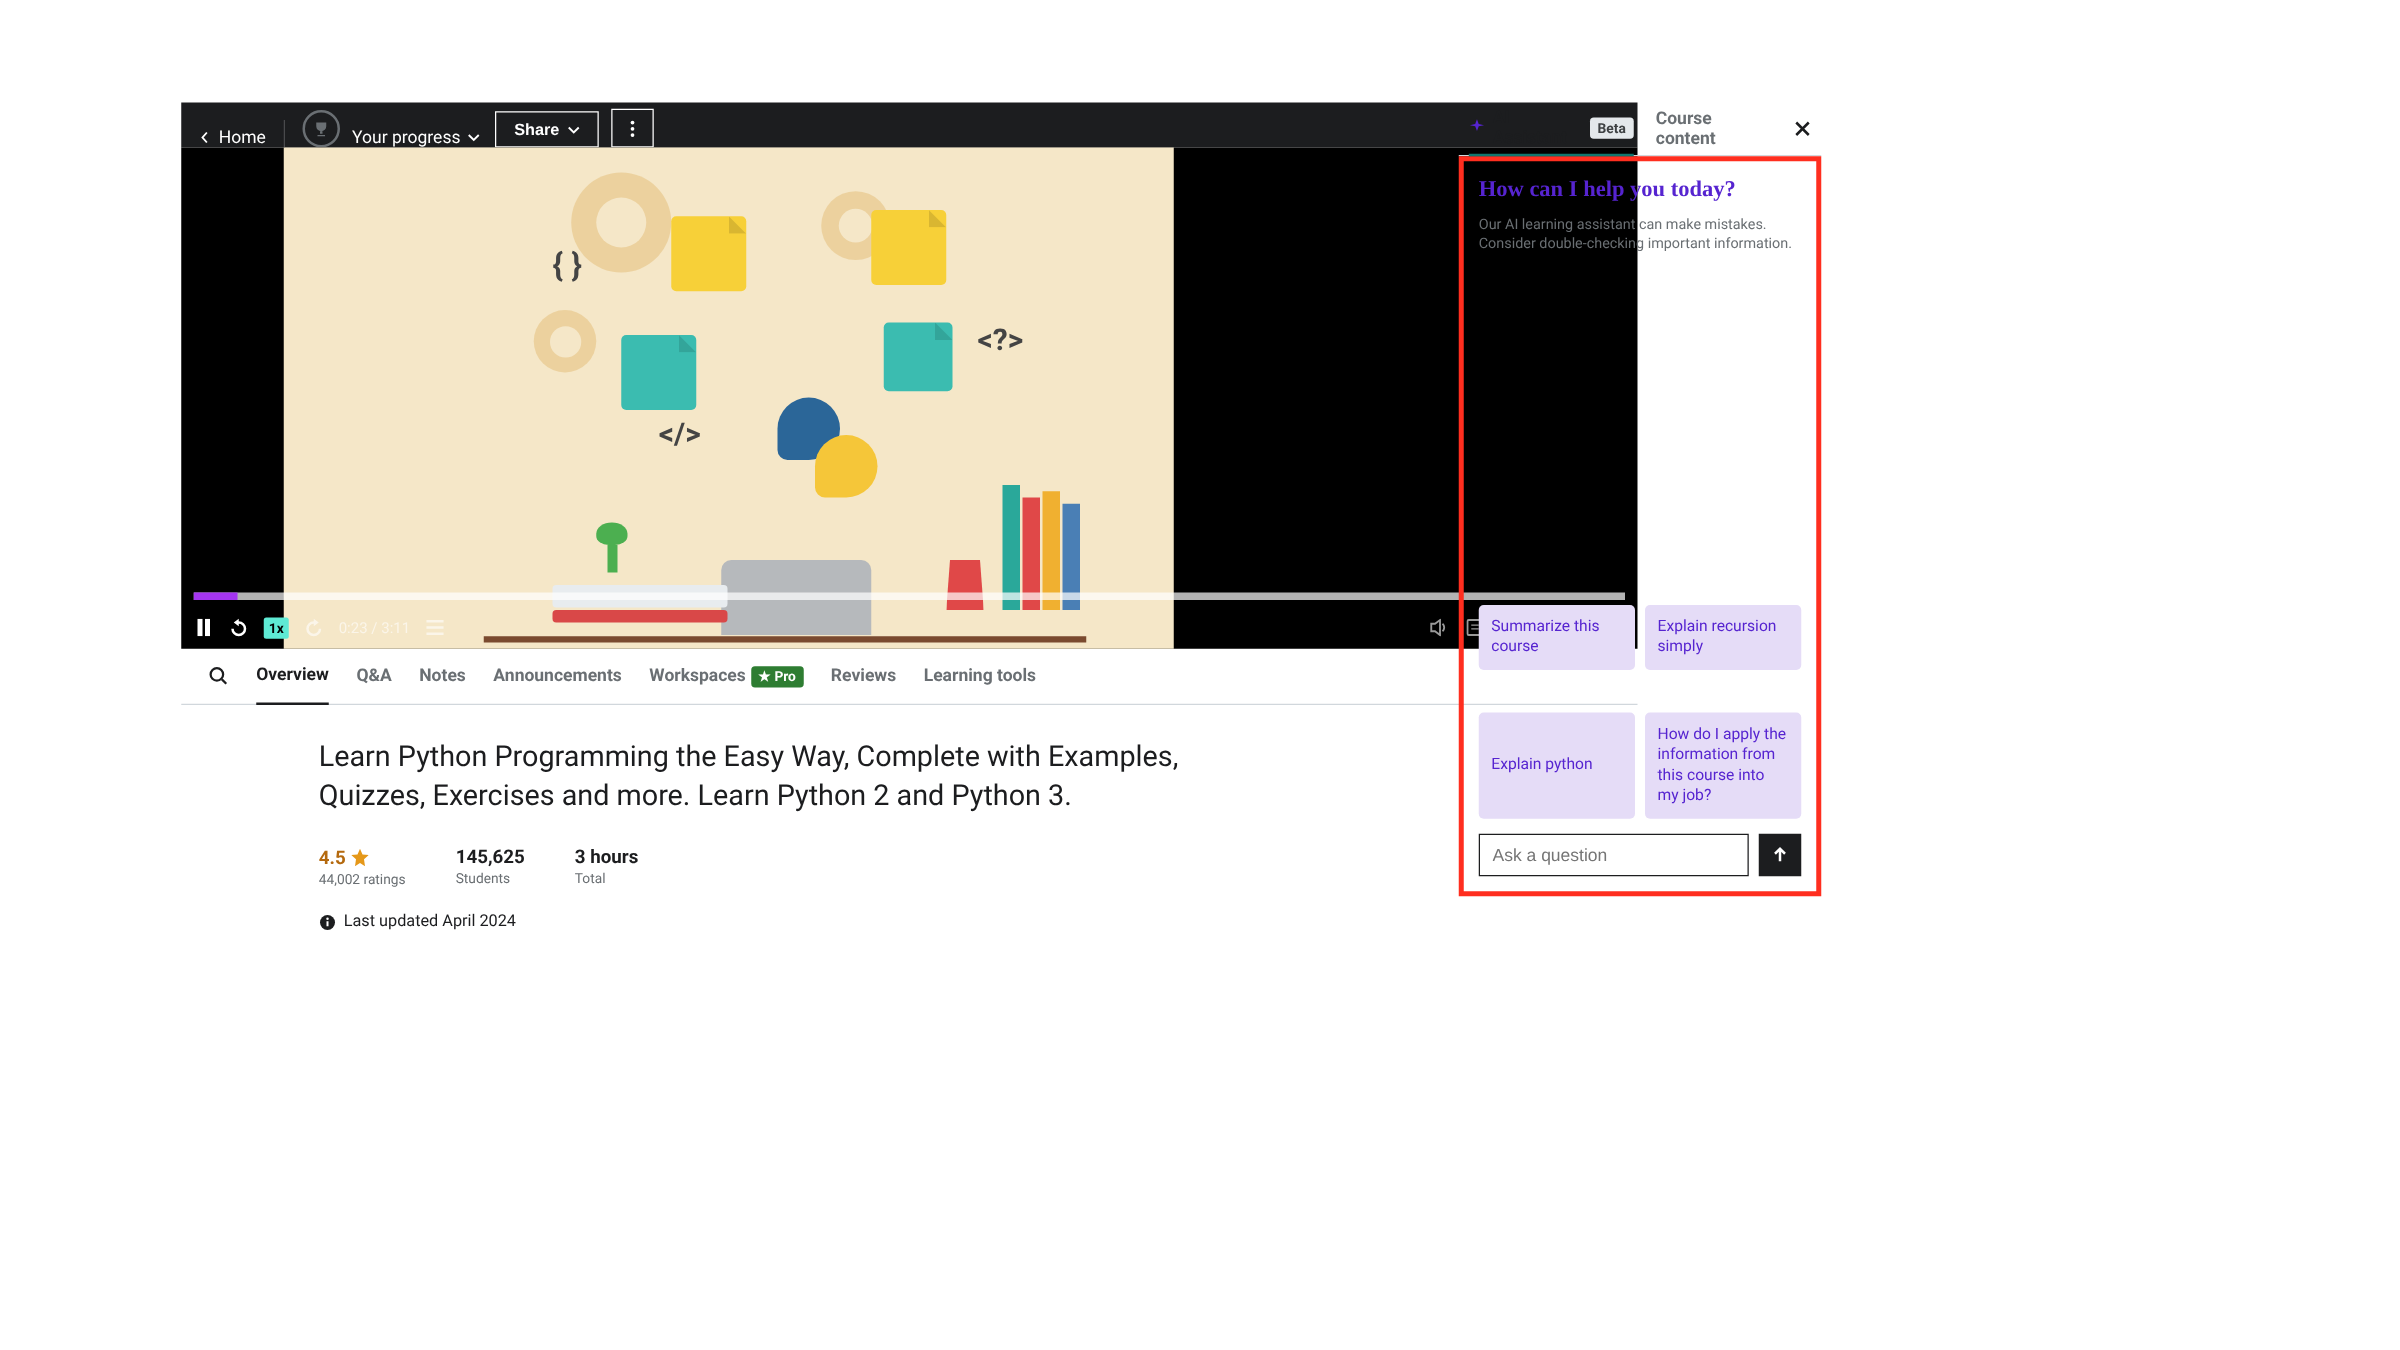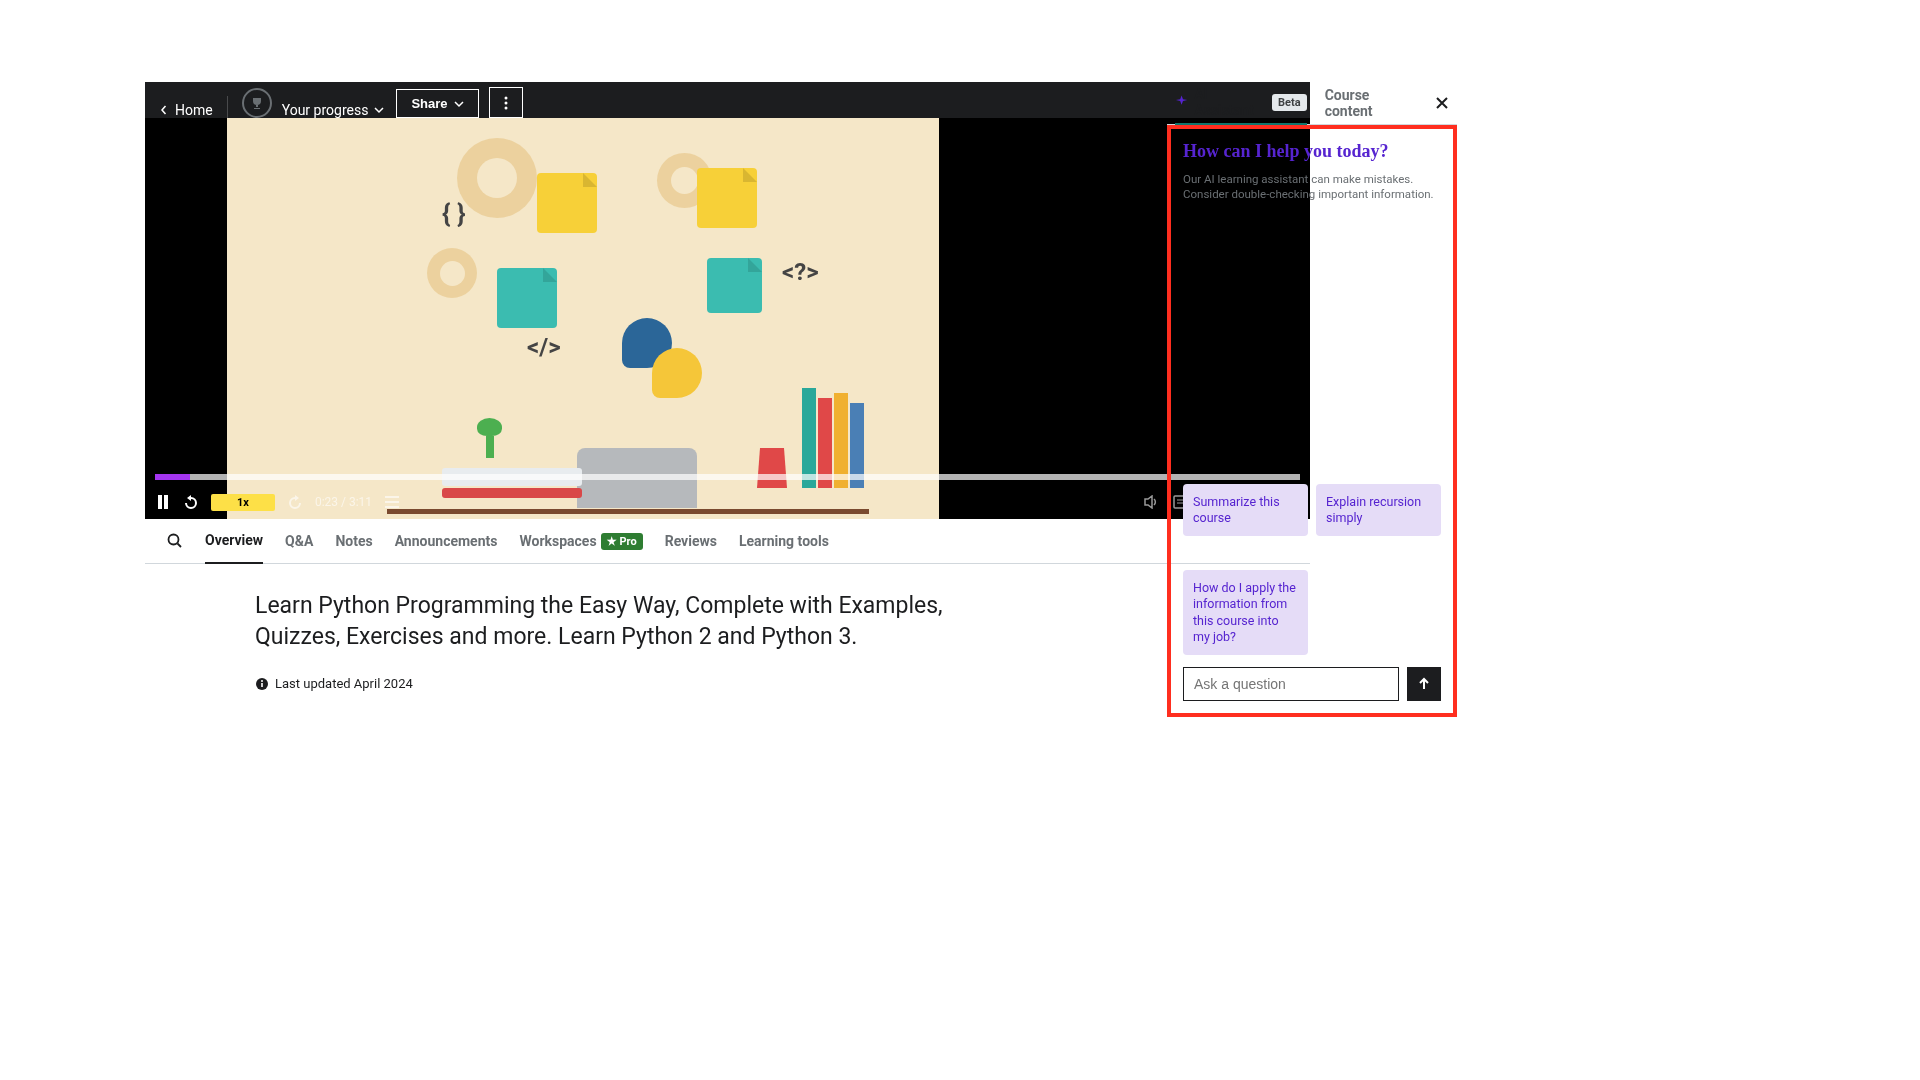--- a/index.html
+++ b/index.html
@@ -11,21 +11,21 @@
 .course-title { flex: 1; font-size: 14px; }
 .trophy-circle { width: 30px; height: 30px; border: 2px solid #6a6f73; border-radius: 50%; display: flex; align-items: center; justify-content: center; margin-right: 10px; }
 .progress-btn { display: flex; align-items: center; gap: 6px; color: #ffffff; font-size: 14px; margin-right: 12px; cursor: pointer; }
 .share-btn { border: 1px solid #fff; color: #fff; background: transparent; padding: 6px 14px; font-size: 13px; font-weight: 700; display: flex; align-items: center; gap: 6px; cursor: pointer; }
 .more-btn { border: 1px solid #fff; color: #fff; background: transparent; width: 34px; height: 31px; margin-left: 10px; display: flex; align-items: center; justify-content: center; cursor: pointer; }
 .player-area { background: #000; height: 401px; position: relative; display: flex; }
 .video-frame { position: absolute; left: 82px; top: 0; width: 712px; height: 401px; background: #f5e7c8; overflow: hidden; }
 .progress-track { position: absolute; left: 10px; right: 10px; top: 356px; height: 6px; background: rgba(255,255,255,0.7); }
 .progress-fill { position: absolute; left: 10px; top: 356px; height: 6px; width: 35px; background: #a435f0; }
 .controls { position: absolute; left: 10px; right: 10px; top: 372px; height: 24px; display: flex; align-items: center; gap: 12px; color: #fff; font-size: 12px; }
-.speed-pill { background: #fde047; color: #000; font-size: 11px; font-weight: 700; padding: 2px 26px; border-radius: 2px; }
+.speed-pill { background: #5eead4; color: #000; font-size: 11px; font-weight: 700; padding: 2px 4px; border-radius: 2px; }
 .time-txt { color: rgba(255,255,255,0.6); }
 .ctrl-spacer { flex: 1; }
 .ctrl-icon { width: 16px; height: 16px; display: inline-flex; align-items: center; justify-content: center; color: rgba(255,255,255,0.6); }
 .ctrl-icon.solid { color: #fff; }
 
 
 .gear { position:absolute; border-radius:50%; background:rgba(230,195,130,0.6); }
 .gear:before { content:""; position:absolute; inset:25%; border-radius:50%; background:#f5e7c8; }
 .doc { position:absolute; border-radius:4px 4px 4px 4px; }
 .doc:after { content:""; position:absolute; top:0; right:0; width:14px; height:14px; background:rgba(0,0,0,0.12); clip-path: polygon(0 0,100% 100%,0 100%); }
@@ -216,20 +216,39 @@
     <div class="tab">
       <span>Workspaces</span>
       <span class="pro-badge">★ <span>Pro</span></span>
     </div>
     <div class="tab">Reviews</div>
     <div class="tab">Learning tools</div>
   </div>
 
   <div class="overview-body">
     <div class="course-desc">Learn Python Programming the Easy Way, Complete with Examples, Quizzes, Exercises and more. Learn Python 2 and Python 3.</div>
+    <div class="stats-row">
+      <div>
+        <div class="stat-main rating">
+          <span>4.5</span>
+          <svg width="14" height="14" viewBox="0 0 14 14">
+              <path d="M7 0l2 4.5 5 .5-3.8 3.4L11 14 7 11.3 3 14l.8-5.6L0 5l5-.5z" fill="#E59819"></path>
+            </svg>
+        </div>
+        <div class="stat-sub">44,002 ratings</div>
+      </div>
+      <div>
+        <div class="stat-main">145,625</div>
+        <div class="stat-sub">Students</div>
+      </div>
+      <div>
+        <div class="stat-main">3 hours</div>
+        <div class="stat-sub">Total</div>
+      </div>
+    </div>
     <div class="last-updated">
       <svg width="14" height="14" viewBox="0 0 14 14">
           <circle cx="7" cy="7" r="6" fill="#1c1d1f"></circle>
           <rect x="6.2" y="6" width="1.6" height="4" fill="#fff"></rect>
           <circle cx="7" cy="4" r="1" fill="#fff"></circle>
         </svg>
       <span>Last updated April 2024</span>
     </div>
   </div>
 
@@ -252,20 +271,21 @@
       </span>
     </div>
 
     <div class="ai-panel">
       <div class="ai-title">How can I help you today?</div>
       <div class="ai-disclaimer">Our AI learning assistant can make mistakes. Consider double-checking important information.</div>
       <div class="ai-flex"></div>
       <div class="suggest-grid">
         <div class="suggest-chip">Summarize this course</div>
         <div class="suggest-chip">Explain recursion simply</div>
+        <div class="suggest-chip">Explain python</div>
         <div class="suggest-chip">How do I apply the information from this course into my job?</div>
       </div>
       <div class="input-row">
         <input class="ask-input" placeholder="Ask a question" style="">
         <div class="send-btn">
           <svg width="14" height="14" viewBox="0 0 14 14">
               <path d="M7 12V2M3 6l4-4 4 4" fill="none" stroke="#fff" stroke-width="2"></path>
             </svg>
         </div>
       </div>

